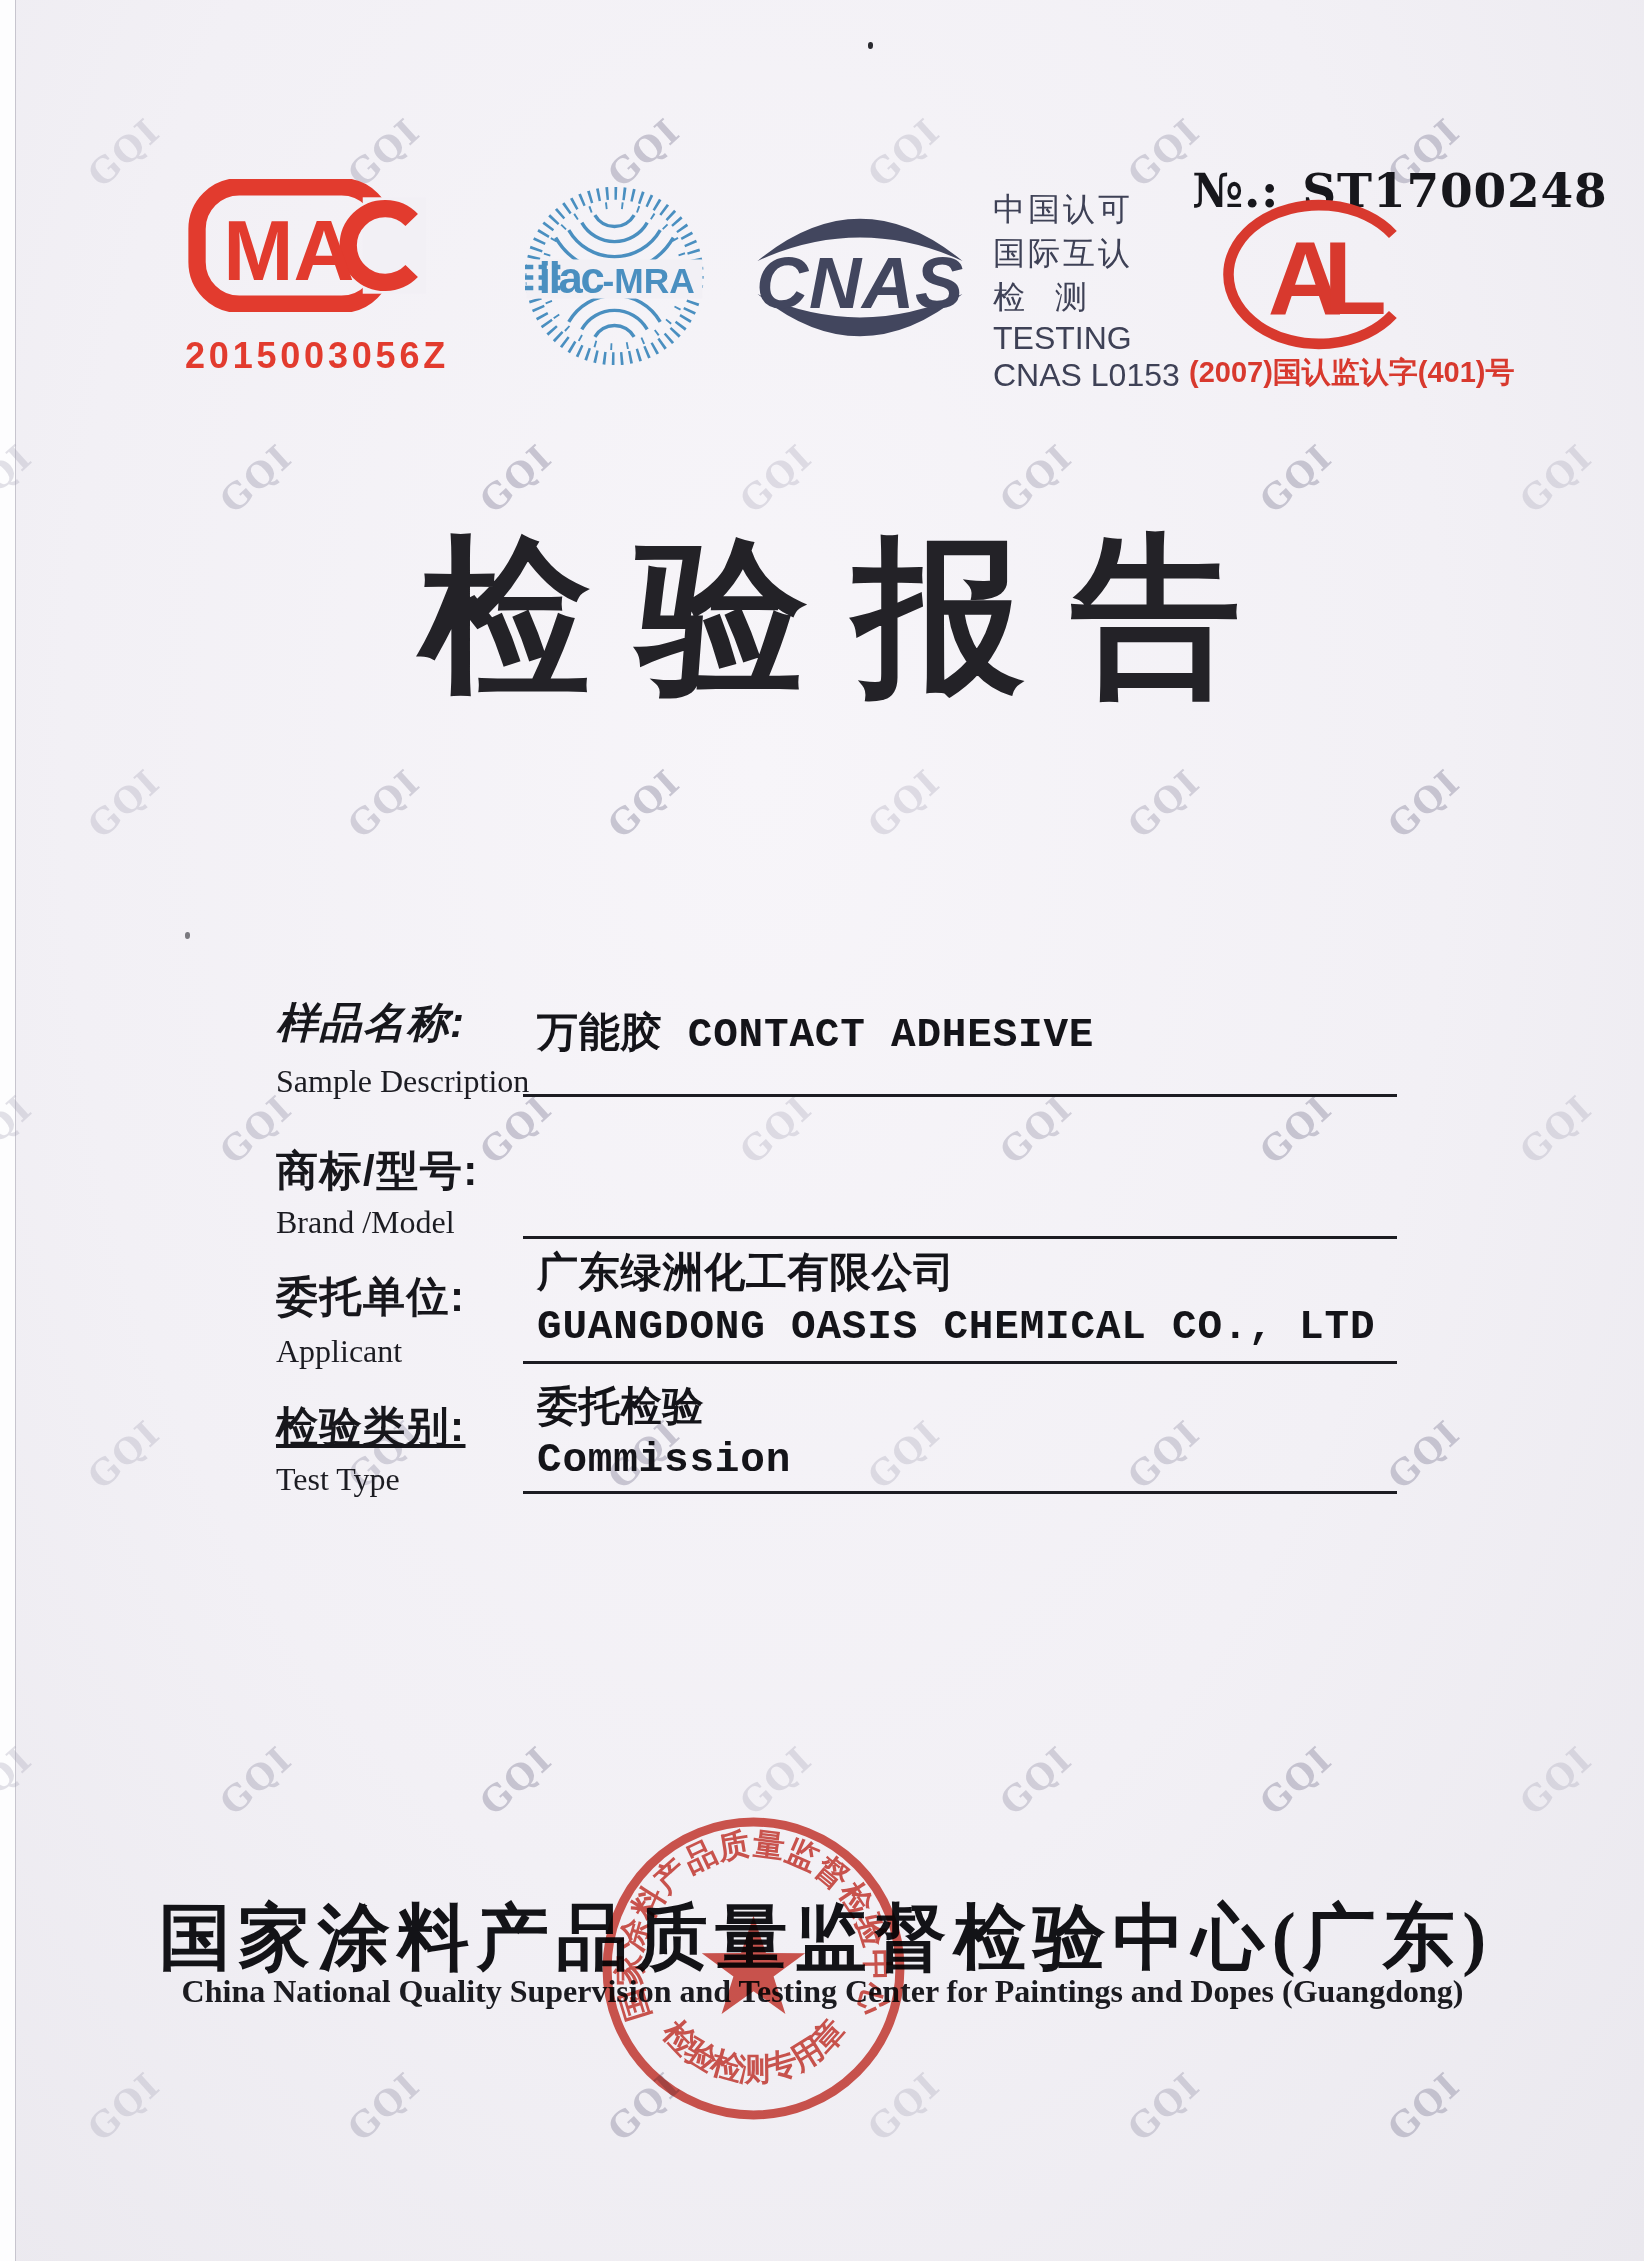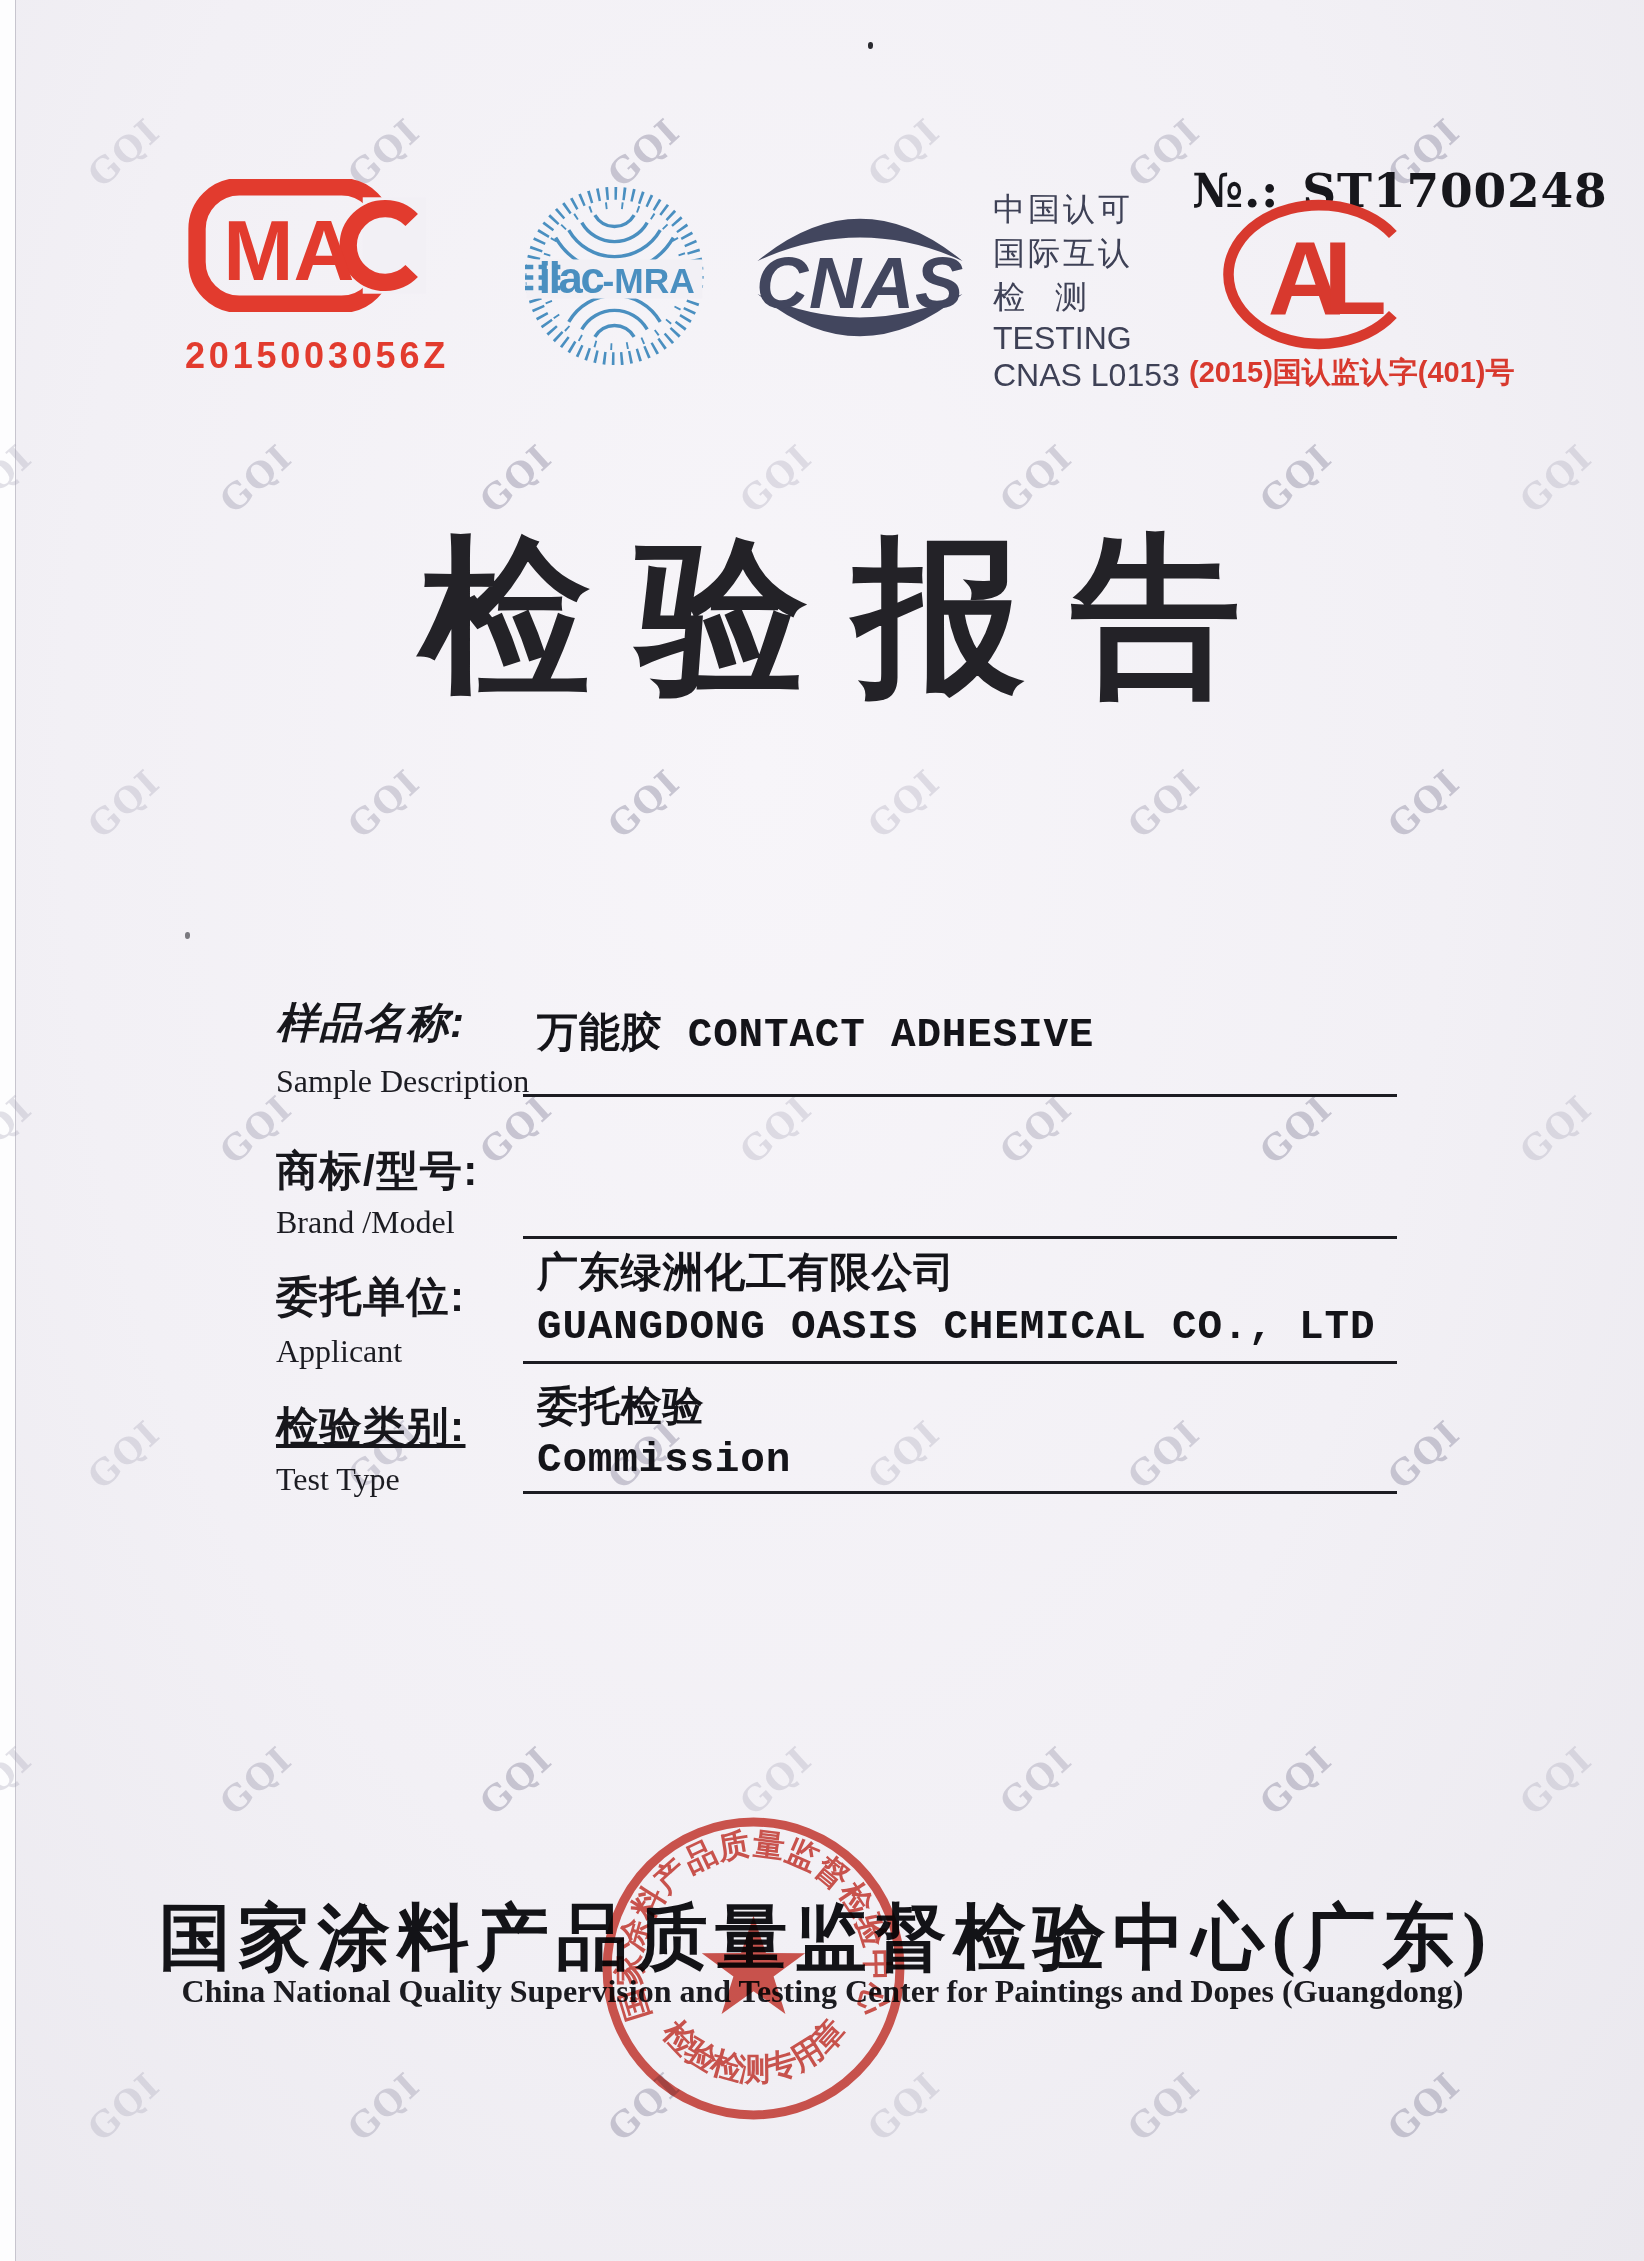--- a/index.html
+++ b/index.html
@@ -151,21 +151,21 @@
     <div>TESTING</div>
     <div>CNAS L0153</div>
   </div>
 
   <div class="abs content report-no">№.: ST1700248</div>
 
   <svg class="abs content cal-logo" width="196" height="151" viewBox="0 0 260 200">
     <path d="M 228,47 A 120 92 0 1 0 228,153" fill="none" stroke="#d8392e" stroke-width="14"></path>
     <text x="128" y="152" text-anchor="middle" font-family="Liberation Sans, sans-serif" font-size="138" font-weight="900" letter-spacing="-26" fill="#d8392e">AL</text>
   </svg>
-  <div class="abs content cal-caption">(2015)国认监认字(401)号</div>
+  <div class="abs content cal-caption">(2007)国认监认字(401)号</div>
 
   <div class="abs content title-zh"><span>检验报告</span></div>
 
   <div class="abs content lbl-zh r1-zh">样品名称:</div>
   <div class="abs content val r1-val">万能胶 CONTACT ADHESIVE</div>
   <div class="abs content lbl-en r1-en">Sample Description</div>
   <div class="abs content rule r1-line"></div>
 
   <div class="abs content lbl-zh r2-zh">商标/型号:</div>
   <div class="abs content lbl-en r2-en">Brand /Model</div>

